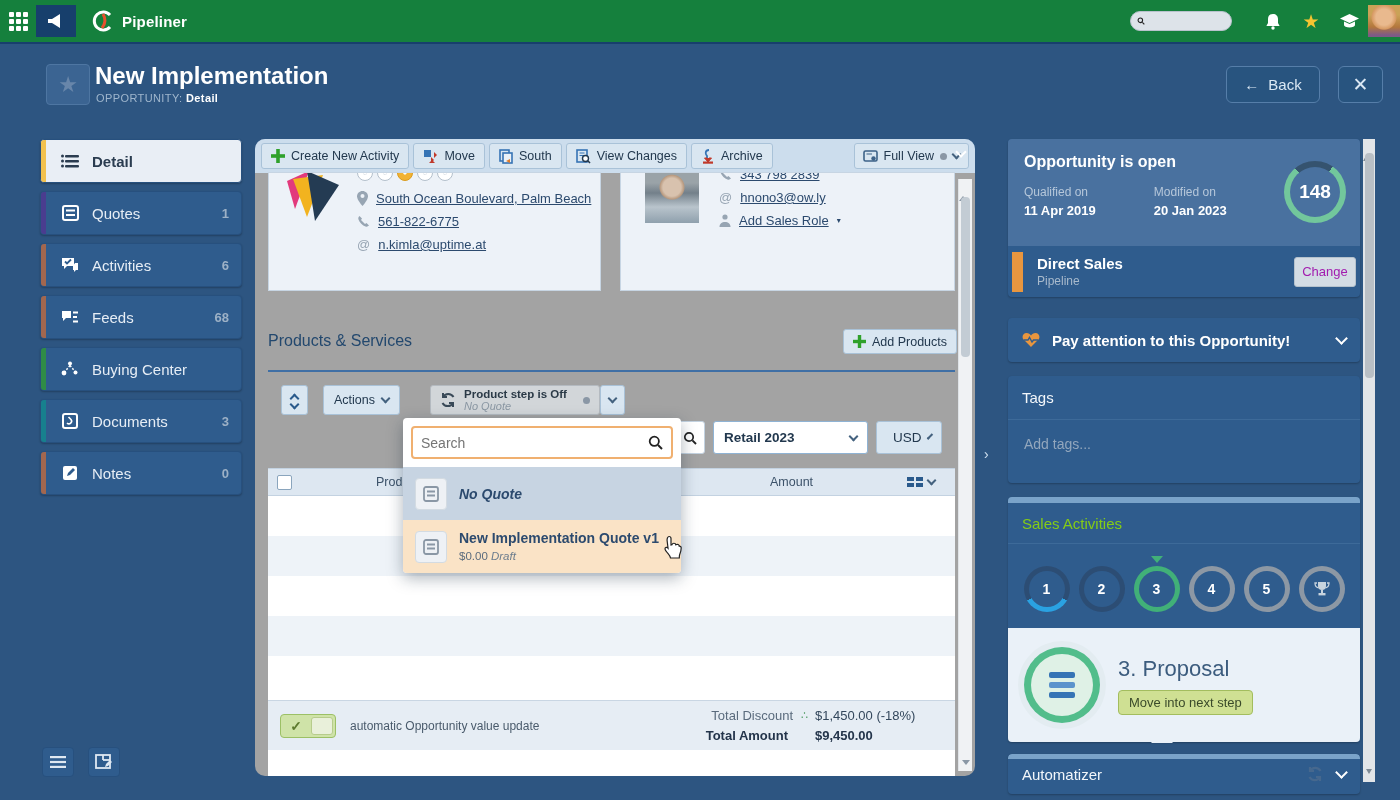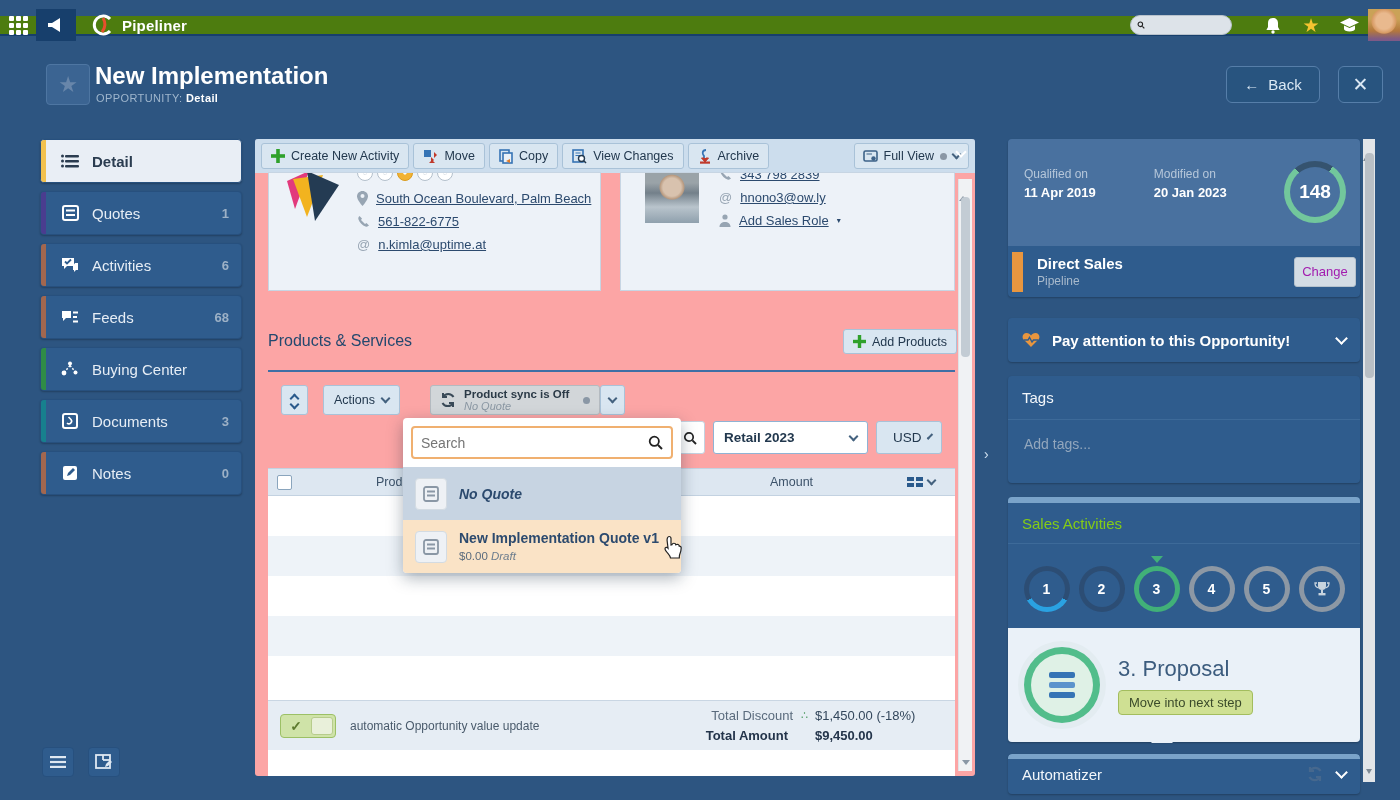--- a/index.html
+++ b/index.html
@@ -2,21 +2,21 @@
 <html><head>
 <meta charset="utf-8">
 <style>
   * { margin:0; padding:0; box-sizing:border-box; }
   html,body { width:1400px; height:800px; overflow:hidden; }
   body { font-family:"Liberation Sans", sans-serif; background:#2d5581; position:relative; }
   .abs { position:absolute; }
   .flex { display:flex; align-items:center; }
 
   
-  #topbar { position:absolute; left:0; top:0; width:1400px; height:20px; background:#4d7c0f; display:flex; align-items:center; border-bottom:2px solid #173f6c;margin-top:16px; }
+  #topbar { position:absolute; left:0; top:0; width:1400px; height:44px; background:#15803d; display:flex; align-items:center; border-bottom:2px solid #173f6c; }
   .tb-tile { height:32px; display:flex; align-items:center; justify-content:center; }
   #grid-tile { width:36px; }
   #mega-tile { width:40px; background:#173f6c; }
   .grid-dots { display:grid; grid-template-columns:repeat(3,5px); grid-gap:2px; }
   .grid-dots span { width:5px; height:5px; background:#fff; border-radius:1px; }
   #logo-wrap { margin-left:16px; display:flex; align-items:center; gap:8px; }
   .app-name { color:#fff; font-size:15px; font-weight:bold; letter-spacing:.2px; }
   #tb-right { margin-left:auto; display:flex; align-items:center; gap:0; height:32px; }
   #tb-search { width:102px; height:20px; background:#dde3e9; border:1px solid #b8c2cc; border-radius:10px; display:flex; align-items:center; padding:0 6px; margin-right:22px; }
   #tb-search input { border:none; background:transparent; outline:none; width:80px; font-size:11px; }
@@ -37,21 +37,21 @@
 
   
   .side-item { left:40px; width:202px; height:44px; background:#2f5c8d; border:1px solid #27507e; border-radius:4px; display:flex; align-items:center; color:#e6edf5; font-size:15px; cursor:pointer; box-shadow:0 1px 2px rgba(0,0,0,.25); overflow:hidden; }
   .side-stripe { width:5px; height:100%; flex:none; }
   .side-ic { width:20px; margin:0 12px 0 14px; flex:none; display:flex; justify-content:center; }
   .side-badge { margin-left:auto; margin-right:12px; color:#9db1c6; font-size:13px; font-weight:bold; }
   .side-item.active { background:#e9eef5; color:#2b3c50; font-weight:bold; }
   .foot-ic { width:32px; height:30px; background:#2f5c8d; border:1px solid #27507e; border-radius:4px; display:flex; align-items:center; justify-content:center; color:#dfe8f2; cursor:pointer; }
 
   
-  #main { left:255px; top:139px; width:720px; height:637px; background:#fca5a5; border-radius:3px; overflow:hidden; }
+  #main { left:255px; top:139px; width:720px; height:637px; background:#a3a3a3; border-radius:10px; overflow:hidden; }
   #main-toolbar { position:absolute; left:0; top:0; width:720px; height:34px; background:#ccdded; display:flex; align-items:center; gap:4px; padding:0 6px; }
   .tbtn { height:26px; background:#d9e6f1; border:1px solid #a9c2d8; border-radius:3px; display:flex; align-items:center; gap:6px; padding:0 9px; font-size:12.5px; color:#22384e; cursor:pointer; white-space:nowrap; }
   #fullview-btn { margin-left:auto; padding:0 8px; }
   .dot-gray { width:7px; height:7px; border-radius:50%; background:#8a97a5; }
   .chev { width:7px; height:7px; border-right:2px solid #44627f; border-bottom:2px solid #44627f; transform:rotate(45deg); margin-top:-3px; }
   .chev.up { transform:rotate(-135deg); margin-top:3px; }
 
   
   .ccard { top:33px; width:333px; height:119px; background:#edf2f8; border:1px solid #c7d5e3; overflow:hidden; }
   #ccard-left { left:13px; }
@@ -385,21 +385,21 @@
           </g>
         </svg>
       <span>Move</span>
     </div>
     <div class="tbtn">
       <svg width="14" height="15" viewBox="0 0 14 15">
           <rect x="1" y="1" width="9" height="11" fill="none" stroke="#3674b5" stroke-width="1.6"></rect>
           <rect x="4" y="4" width="9" height="10" fill="#eaf1f8" stroke="#3674b5" stroke-width="1.6"></rect>
           <path d="M7 12l4-2v4z" fill="#e07b2a"></path>
         </svg>
-      <span>Copy</span>
+      <span>South</span>
     </div>
     <div class="tbtn">
       <svg width="15" height="15" viewBox="0 0 15 15">
           <rect x="1" y="1" width="10" height="12" fill="none" stroke="#3674b5" stroke-width="1.6"></rect>
           <line x1="3.5" y1="4" x2="8.5" y2="4" stroke="#3674b5" stroke-width="1.2"></line>
           <line x1="3.5" y1="6.5" x2="8.5" y2="6.5" stroke="#3674b5" stroke-width="1.2"></line>
           <circle cx="9.5" cy="9.5" r="3" fill="#fff" stroke="#22384e" stroke-width="1.4"></circle>
           <line x1="11.7" y1="11.7" x2="14" y2="14" stroke="#22384e" stroke-width="1.6"></line>
         </svg>
       <span>View Changes</span>
@@ -508,21 +508,21 @@
     <span class="chev"></span>
   </div>
   <div id="sync-btn" class="ctl">
     <svg width="16" height="16" viewBox="0 0 16 16">
         <path d="M13.5 5A6 6 0 0 0 3 5" fill="none" stroke="#3a4a58" stroke-width="2"></path>
         <path d="M3 1v4h4" fill="none" stroke="#3a4a58" stroke-width="2"></path>
         <path d="M2.5 11a6 6 0 0 0 10.5 0" fill="none" stroke="#3a4a58" stroke-width="2"></path>
         <path d="M13 15v-4H9" fill="none" stroke="#3a4a58" stroke-width="2"></path>
       </svg>
     <span id="sync-txt">
-      <b>Product sync is Off</b>
+      <b>Product step is Off</b>
       <i>No Quote</i>
     </span>
     <span class="dot-gray" style="margin-left:auto"></span>
   </div>
   <div id="sync-chev" class="ctl">
     <span class="chev"></span>
   </div>
 
   <div id="search-btn2" class="ctl">
     <svg width="14" height="14" viewBox="0 0 14 14">
@@ -656,20 +656,21 @@
 
   <svg id="cursor" class="abs" width="20" height="24" viewBox="0 0 20 24">
     <path d="M7 1.5c1.2 0 2 .8 2 2V10l1-.3c.5-2 3.5-1.8 3.8 0 1.8-1 3.4 0 3.5 1.5.8-.3 1.9.3 1.9 1.8 0 2.5-.8 4.5-1.5 6.5-.4 1.2-.4 2.5-.4 3.5H8.5c-.2-1.5-1-2.8-2.4-4.4C4.6 17 3 15.2 3 13.8c0-1.6 2-2 3-.8l-.9-7.5c-.2-1.8.7-4 1.9-4z" fill="#fff" stroke="#222" stroke-width="1.2"></path>
   </svg>
 </div>
 
 <div id="divider-chev" class="abs">›</div>
 
 <div class="rcard abs" style="top:139px; height:158px;">
   <div id="r-status-top">
+    <div id="r-status-title">Opportunity is open</div>
     <div style="display:flex; gap:58px;">
       <div>
         <div class="r-lab">Qualified on</div>
         <div class="r-val">11 Apr 2019</div>
       </div>
       <div>
         <div class="r-lab">Modified on</div>
         <div class="r-val">20 Jan 2023</div>
       </div>
     </div>

